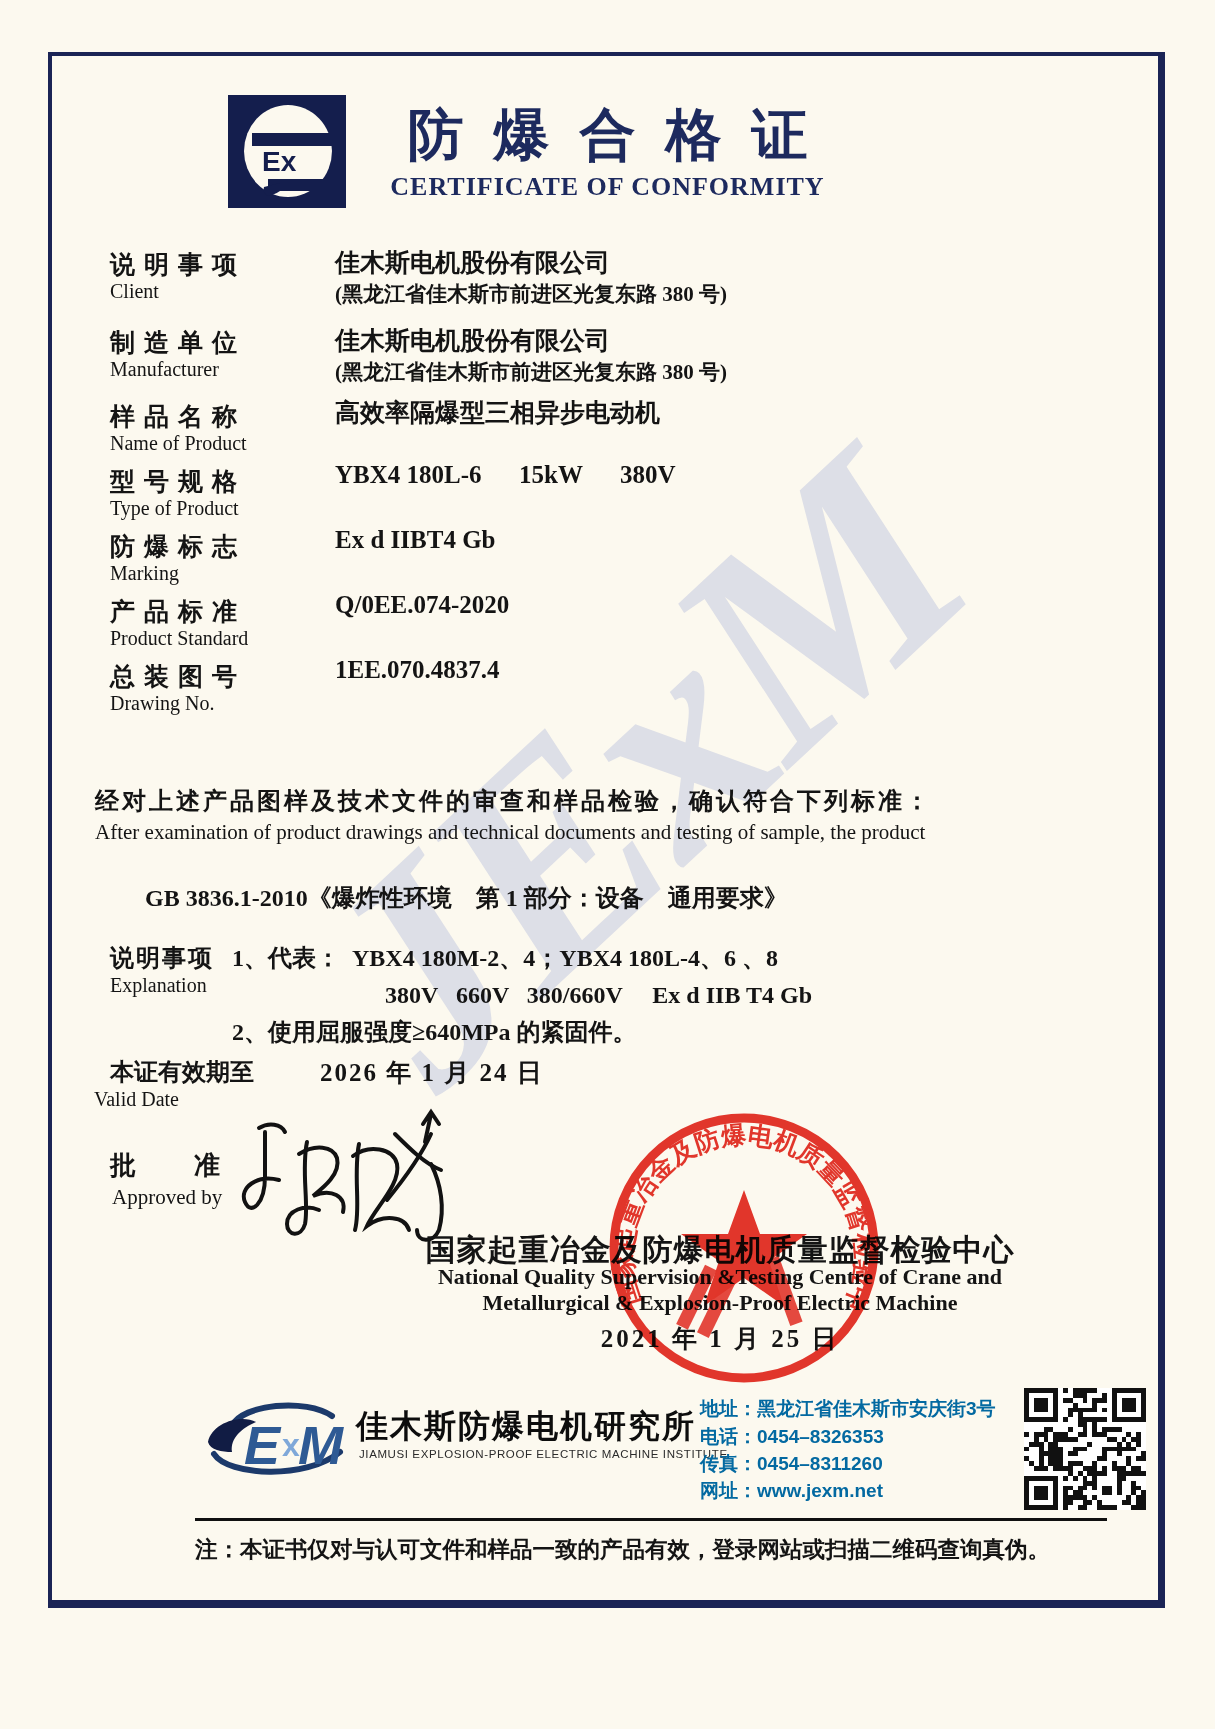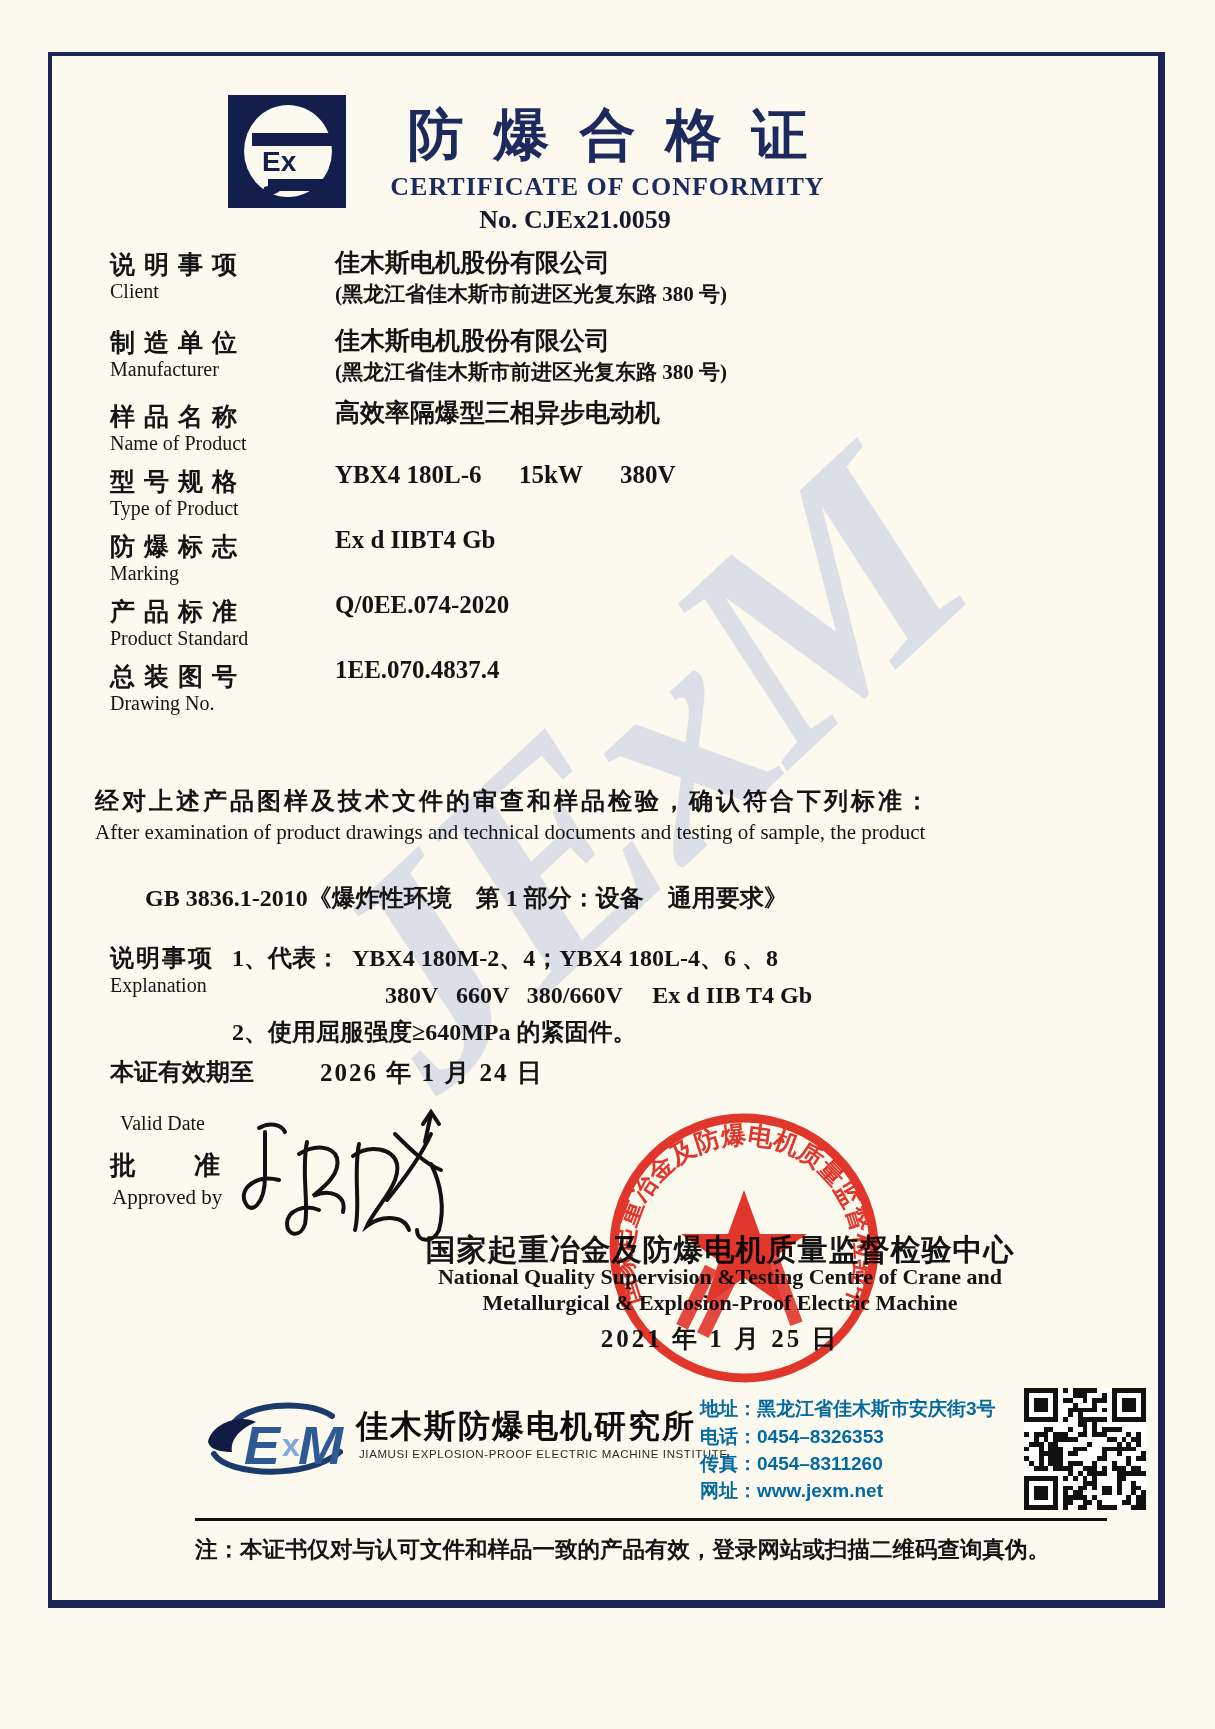--- a/index.html
+++ b/index.html
@@ -61,21 +61,20 @@
     <rect x="0" y="0" width="118" height="113" fill="#141e4d"></rect>
     <ellipse cx="60" cy="56" rx="44" ry="46" fill="#fcf9ef"></ellipse>
     <rect x="24" y="38" width="94" height="13" fill="#141e4d"></rect>
     <rect x="30" y="51" width="48" height="30" fill="#fcf9ef"></rect>
     <text x="34" y="76" font-size="28" font-weight="bold" fill="#141e4d" font-family="Liberation Sans, sans-serif">Ex</text>
     <rect x="40" y="84" width="78" height="12" fill="#141e4d"></rect>
     <path d="M52,96 C40,104 34,100 36,92 L52,88 Z" fill="#141e4d"></path>
   </svg>
   <div class="abs title-cn z1">防爆合格证</div>
   <div class="abs title-en z1">CERTIFICATE OF CONFORMITY</div>
-  <div class="abs cert-no z1">No.  CJEx21.0059</div>
 
   <div class="abs flabel z1" style="top:248px">说明事项</div>
   <div class="abs fsub z1" style="top:280px">Client</div>
   <div class="abs fvalue z1 pre" style="top:246px">佳木斯电机股份有限公司</div>
   <div class="abs fnote z1" style="top:280px">(黑龙江省佳木斯市前进区光复东路 380 号)</div>
 
   <div class="abs flabel z1" style="top:326px">制造单位</div>
   <div class="abs fsub z1" style="top:358px">Manufacturer</div>
   <div class="abs fvalue z1 pre" style="top:324px">佳木斯电机股份有限公司</div>
   <div class="abs fnote z1" style="top:358px">(黑龙江省佳木斯市前进区光复东路 380 号)</div>
@@ -104,21 +103,21 @@
   <div class="abs stmt-en z1" style="top:820px">After examination of product drawings and technical documents and testing of sample, the product</div>
   <div class="abs std z1" style="top:882px">GB 3836.1-2010《爆炸性环境　第 1 部分：设备　通用要求》</div>
 
   <div class="abs z1" style="left:110px;top:942px;font-size:24px;font-weight:600;letter-spacing:2px;">说明事项</div>
   <div class="abs z1" style="left:110px;top:974px;font-size:20px;">Explanation</div>
   <div class="abs expl-line z1 pre" style="left:232px;top:942px;">1、代表：  YBX4 180M-2、4；YBX4 180L-4、6 、8</div>
   <div class="abs expl-line z1 pre" style="left:385px;top:982px;">380V   660V   380/660V     Ex d IIB T4 Gb</div>
   <div class="abs expl-line z1 pre" style="left:232px;top:1016px;">2、使用屈服强度≥640MPa 的紧固件。</div>
 
   <div class="abs z1" style="left:110px;top:1056px;font-size:24px;font-weight:600;">本证有效期至</div>
-  <div class="abs z1" style="left:120px;top:1088px;font-size:20px;margin-top:24px;">Valid Date</div>
+  <div class="abs z1" style="left:94px;top:1088px;font-size:20px;">Valid Date</div>
   <div class="abs z1" style="left:320px;top:1056px;font-size:25px;font-weight:600;letter-spacing:2px;">2026 年 1 月 24 日</div>
 
   <div class="abs z1" style="left:110px;top:1148px;font-size:26px;font-weight:600;letter-spacing:58px;">批准</div>
   <div class="abs z1" style="left:112px;top:1185px;font-size:21px;">Approved by</div>
 
   <svg class="abs sig z1" viewBox="0 0 235 145">
     <g fill="none" stroke="#121212" stroke-width="4" stroke-linecap="round">
       <path d="M30,28 L30,72 C30,100 16,112 10,98 C4,84 22,70 44,76"></path>
       <path d="M24,24 C34,18 46,20 50,28"></path>
       <path d="M72,38 C66,66 74,100 70,120 C66,134 52,132 52,120 C52,106 70,100 84,106"></path>

